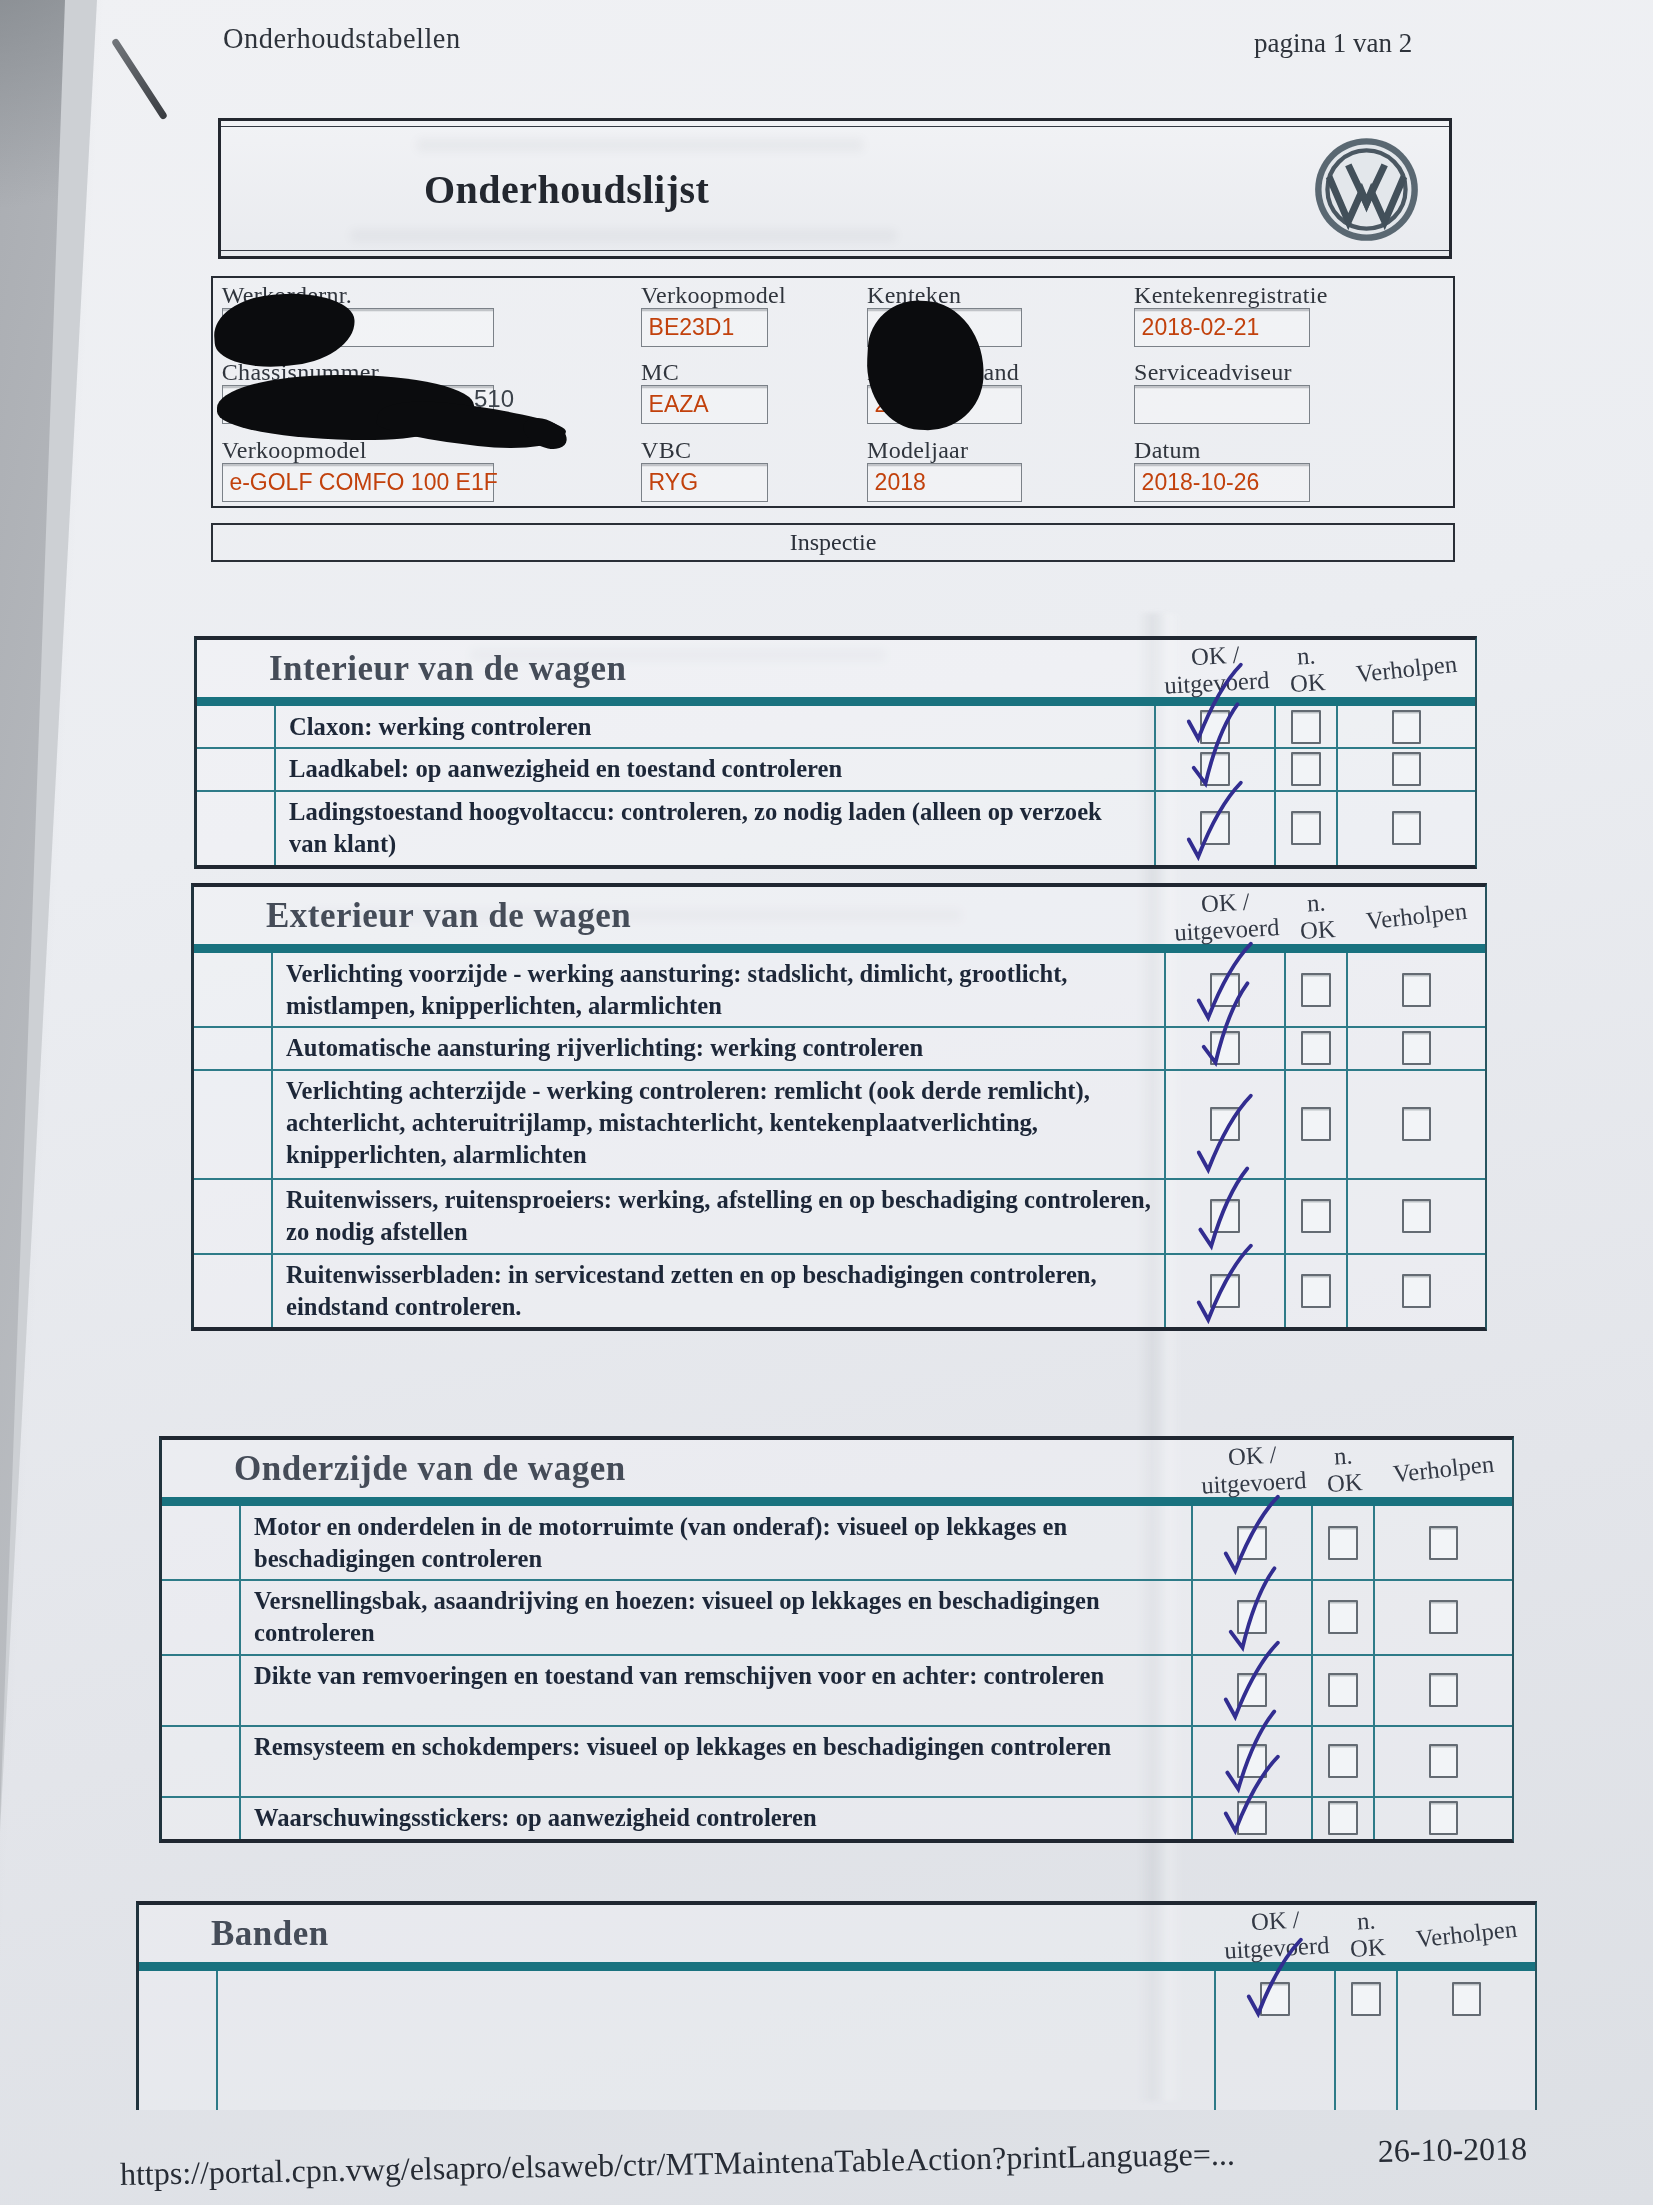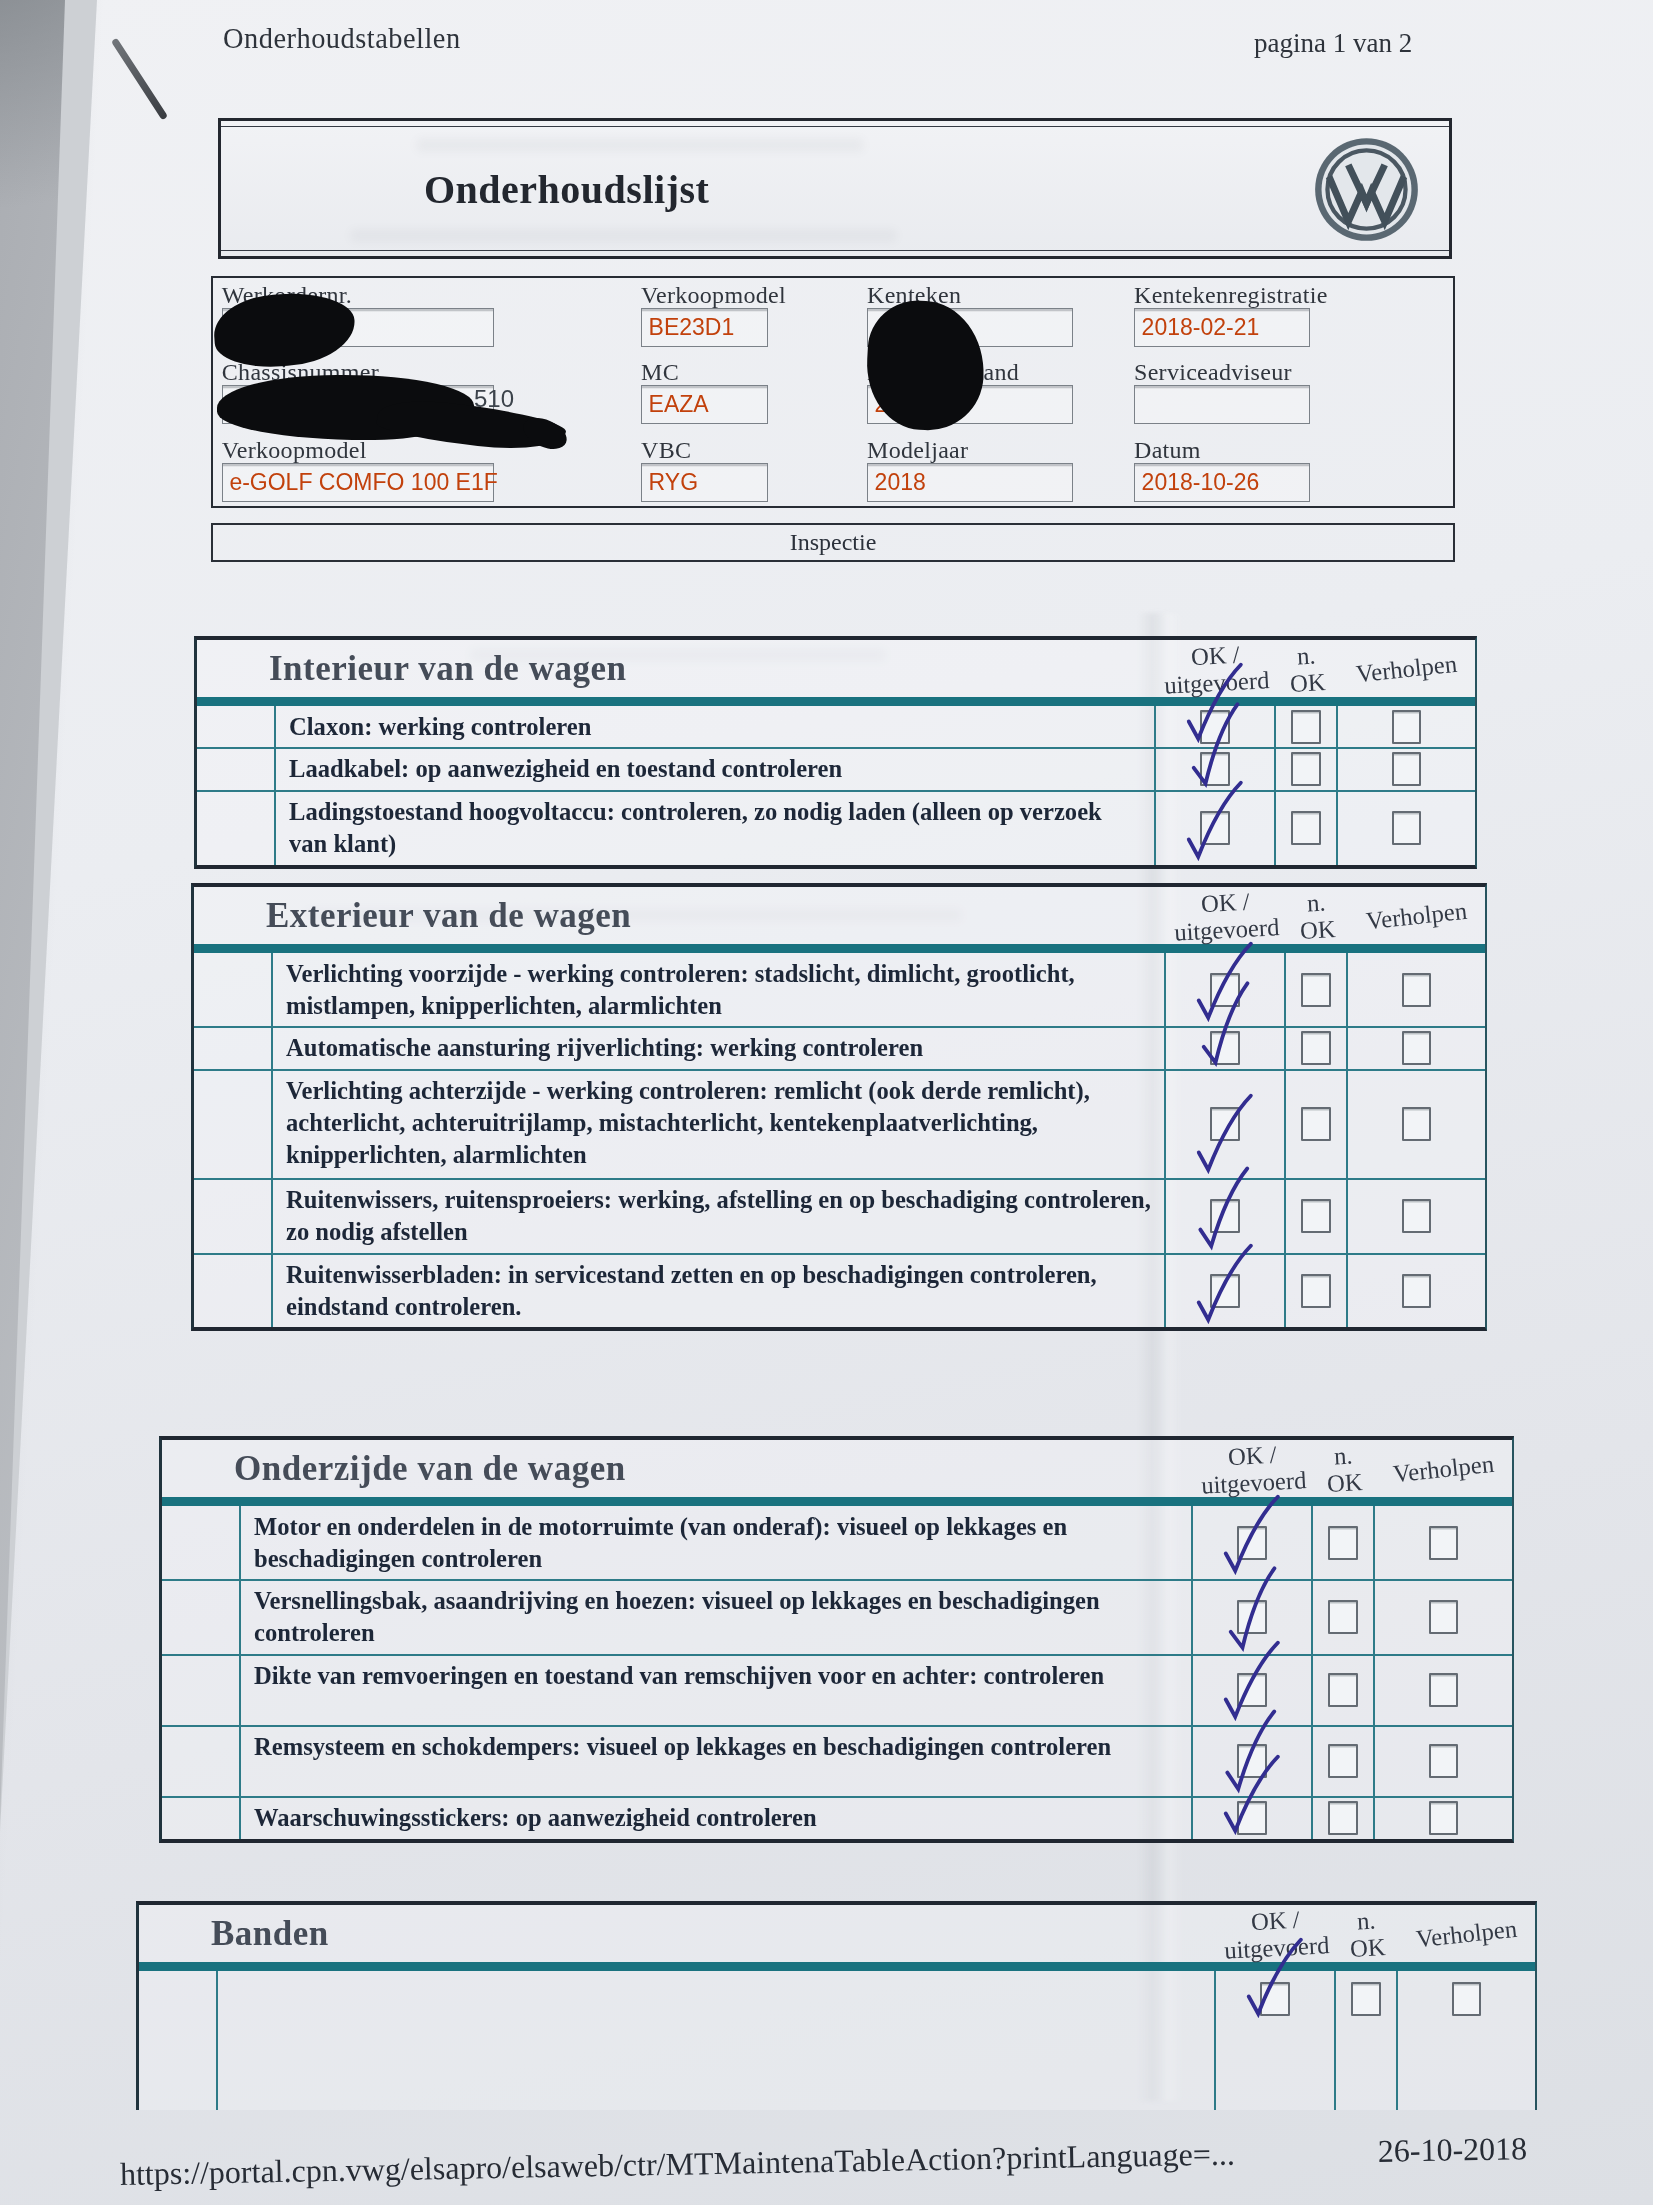--- a/index.html
+++ b/index.html
@@ -55,21 +55,21 @@
   .fld { position:absolute; }
   .flabel { font-size:24px; color:#30353d; letter-spacing:0.3px; white-space:nowrap; }
   .fbox { position:absolute; height:39px; border:1.6px solid #7b8188;
     box-shadow: inset 0 2.2px 0 rgba(70,75,82,.28); background:rgba(255,255,255,.25); }
   .fval { font-family:"Liberation Sans","DejaVu Sans",sans-serif; font-size:23px; color:#c2410c;
     line-height:36px; padding-left:6.6px; white-space:nowrap; }
   
   .c1 { left:8.8px; }  .c2 { left:428px; } .c3 { left:654px; } .c4 { left:921px; }
   .r1l { top:4.4px; }   .r2l { top:81px; } .r3l { top:159px; }
   .r1b { top:29.5px; }  .r2b { top:107px; } .r3b { top:185px; }
-  .w1 { width:272px; } .w2 { width:127px; } .w3 { width:206px; } .w4 { width:176px; }
+  .w1 { width:272px; } .w2 { width:127px; } .w3 { width:155px; } .w4 { width:176px; }
 
   
   .redact { position:absolute; background:#0b0c0e; z-index:6; }
   .redact1 { left:214px;  top:294px; width:141px; height:72px; transform:rotate(-4deg);
     border-radius:46% 54% 52% 48% / 55% 45% 60% 40%; }
   .redact2 { left:867px; top:301px; width:117px; height:129px; transform:rotate(3deg);
     border-radius:45% 55% 50% 50% / 40% 60% 45% 55%; }
   .redact3a { left:217px; top:375px; width:257px; height:65px;
     border-radius:48% 52% 40% 60% / 52% 48% 55% 45%; }
   .redact3b { left:377px; top:406px; width:189px; height:39px; transform:rotate(7deg);
@@ -300,21 +300,21 @@
         </div>
       <div class="hcell ver">
           <span>Verholpen</span>
         </div>
     </div>
   </div>
   <div class="teal"></div>
   <div class="trow h2">
     <div class="stub"></div>
     <div class="desc">
-        <span>Verlichting voorzijde - werking controleren: stadslicht, dimlicht, grootlicht, mistlampen, knipperlichten, alarmlichten</span>
+        <span>Verlichting voorzijde - werking aansturing: stadslicht, dimlicht, grootlicht, mistlampen, knipperlichten, alarmlichten</span>
       </div>
     <div class="cbcell okc">
         <span class="cb"></span>
         <svg class="tick" viewBox="0 0 110 170">
           <path d="M12 120 L32 150 C42 116 64 50 98 8"></path>
         </svg>
       </div>
     <div class="cbcell nokc">
         <span class="cb"></span>
       </div>

